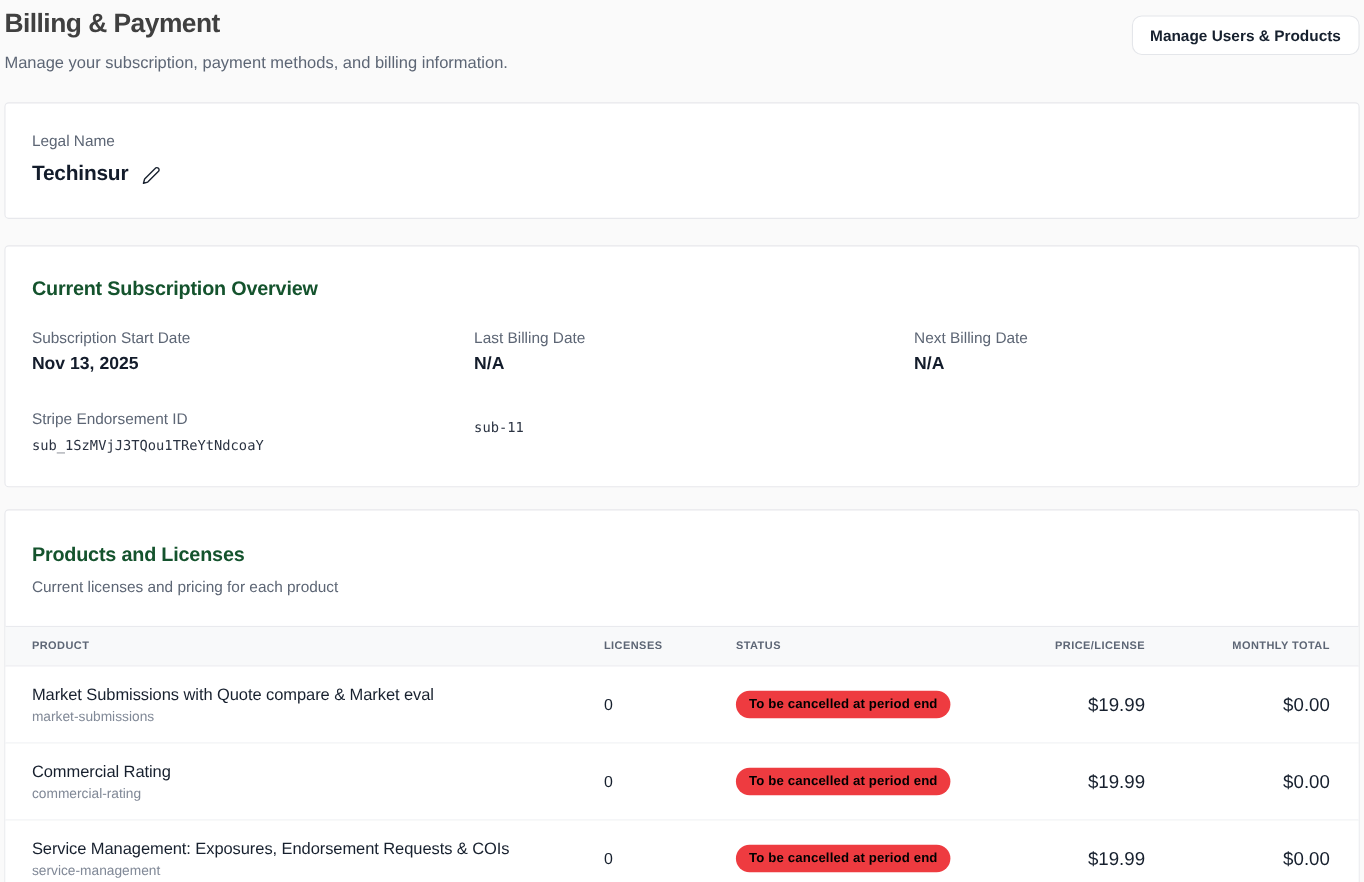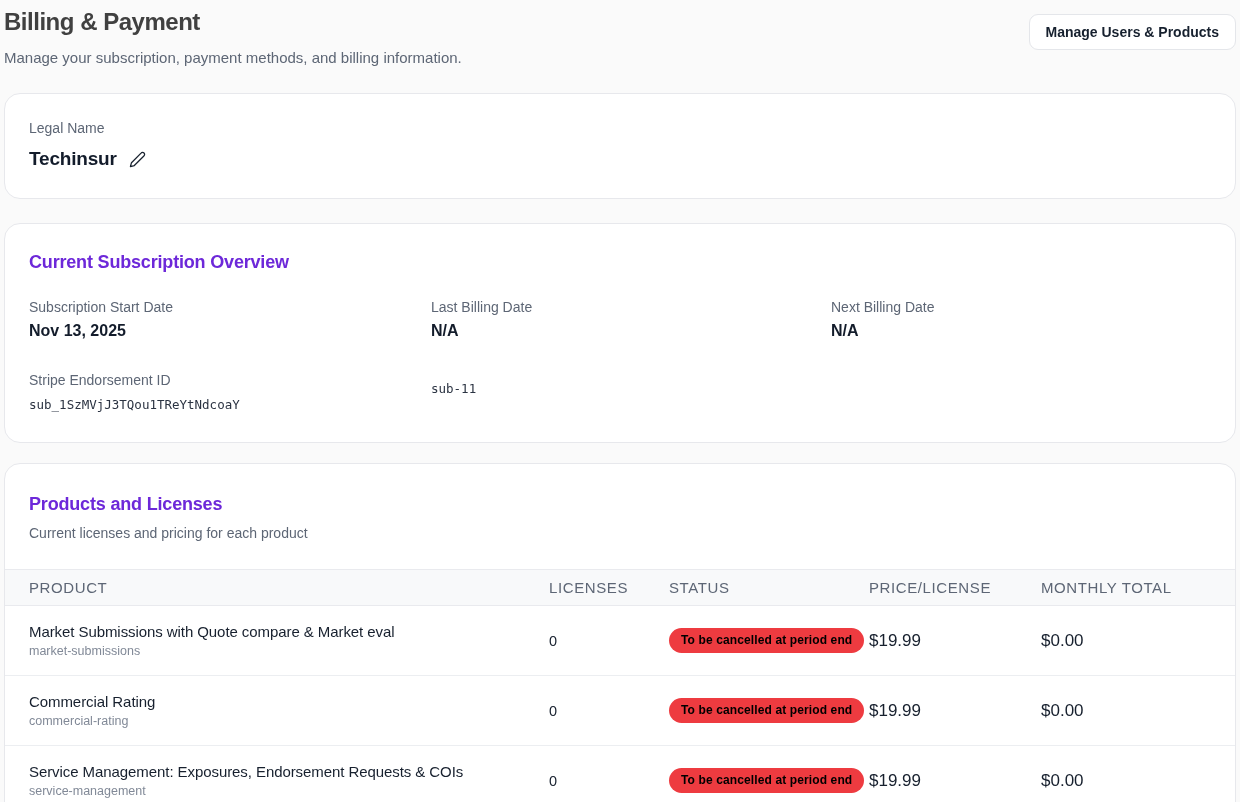--- a/index.html
+++ b/index.html
@@ -17,54 +17,54 @@
   .page-subtitle { margin-top: 13px; font-size: 15px; color: #5d6675; }
   .btn-secondary {
     margin-top: 6px; margin-right: 0;
     background: #ffffff; border: 1px solid #e4e6ea; border-radius: 9px;
     padding: 9px 16px; font-size: 14px; font-weight: 600; color: #16202e;
     font-family: "Liberation Sans", sans-serif; cursor: pointer;
   }
 
   
   .card {
-    background: #ffffff; border: 1px solid #e7e8ec; border-radius: 16px;
+    background: #ffffff; border: 1px solid #e7e8ec; border-radius: 4px;
   }
   .card-legal { margin-top: 27px; padding: 26px 24px 28px 24px; }
   .field-label { font-size: 14px; color: #5d6675; }
   .legal-value-row { display: flex; align-items: center; gap: 12px; margin-top: 12px; }
   .legal-value { font-size: 19px; font-weight: 700; letter-spacing: -0.01em; color: #131c2b; }
   .icon-btn { background: none; border: none; cursor: pointer; padding: 0; display: flex; align-items: center; color: #1a2330; }
   .icon-btn svg { width: 17px; height: 17px; }
 
   .card-subscription { margin-top: 24px; padding: 28px 24px 30px 24px; }
-  .card-heading { font-size: 18px; font-weight: 700; letter-spacing: -0.01em; color: #6d28d9; }
+  .card-heading { font-size: 18px; font-weight: 700; letter-spacing: -0.01em; color: #14532d; }
   .sub-grid { margin-top: 26px; display: grid; grid-template-columns: 402px 400px 1fr; row-gap: 32px; }
   .field-value { margin-top: 7px; font-size: 16px; font-weight: 700; color: #131c2b; }
   .field-value.mono {
     font-family: "DejaVu Sans Mono", monospace;
     font-size: 12.5px; font-weight: 400; color: #2b3342; margin-top: 9px;
   }
 
   
   .card-products { margin-top: 20px; padding-top: 30px; height: 600px; }
   .products-head { padding: 0 24px; }
   .card-subtext { margin-top: 10px; font-size: 14px; color: #5d6675; }
 
   .table-header {
     margin-top: 28px; height: 37px;
     background: #f8f9fa; border-top: 1px solid #e9eaee; border-bottom: 1px solid #e9eaee;
     display: grid; grid-template-columns: 520px 120px 200px 172px 168px;
     align-items: center; padding: 0 28px 0 24px;
   }
   .th {
-    font-size: 15px; font-weight: 400; color: #5d6675;
+    font-size: 10px; font-weight: 700; color: #5d6675;
     text-transform: uppercase; letter-spacing: 0.04em;
   }
-  .th.right, .td.right { }
+  .th.right, .td.right { text-align: right; }
 
   .table-row {
     display: grid; grid-template-columns: 520px 120px 200px 172px 168px;
     align-items: center; padding: 0 28px 0 24px; height: 70px;
     border-bottom: 1px solid #eceef1; background: #fff;
   }
   .prod-name { font-size: 15px; font-weight: 500; color: #17202e; letter-spacing: -0.005em; }
   .prod-slug { margin-top: 4px; font-size: 12.5px; color: #818997; }
   .td-licenses { font-size: 14.5px; color: #17202e; }
   .status-badge {

